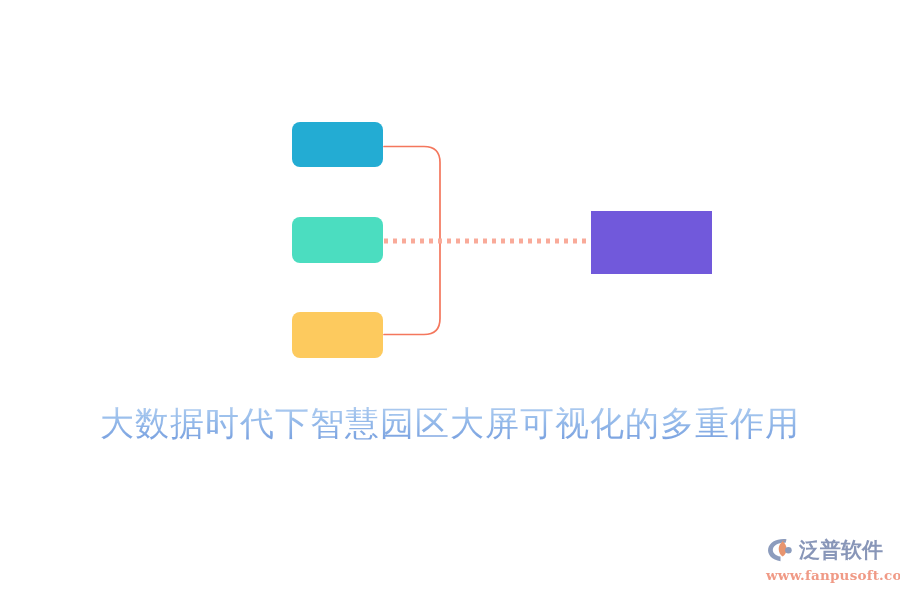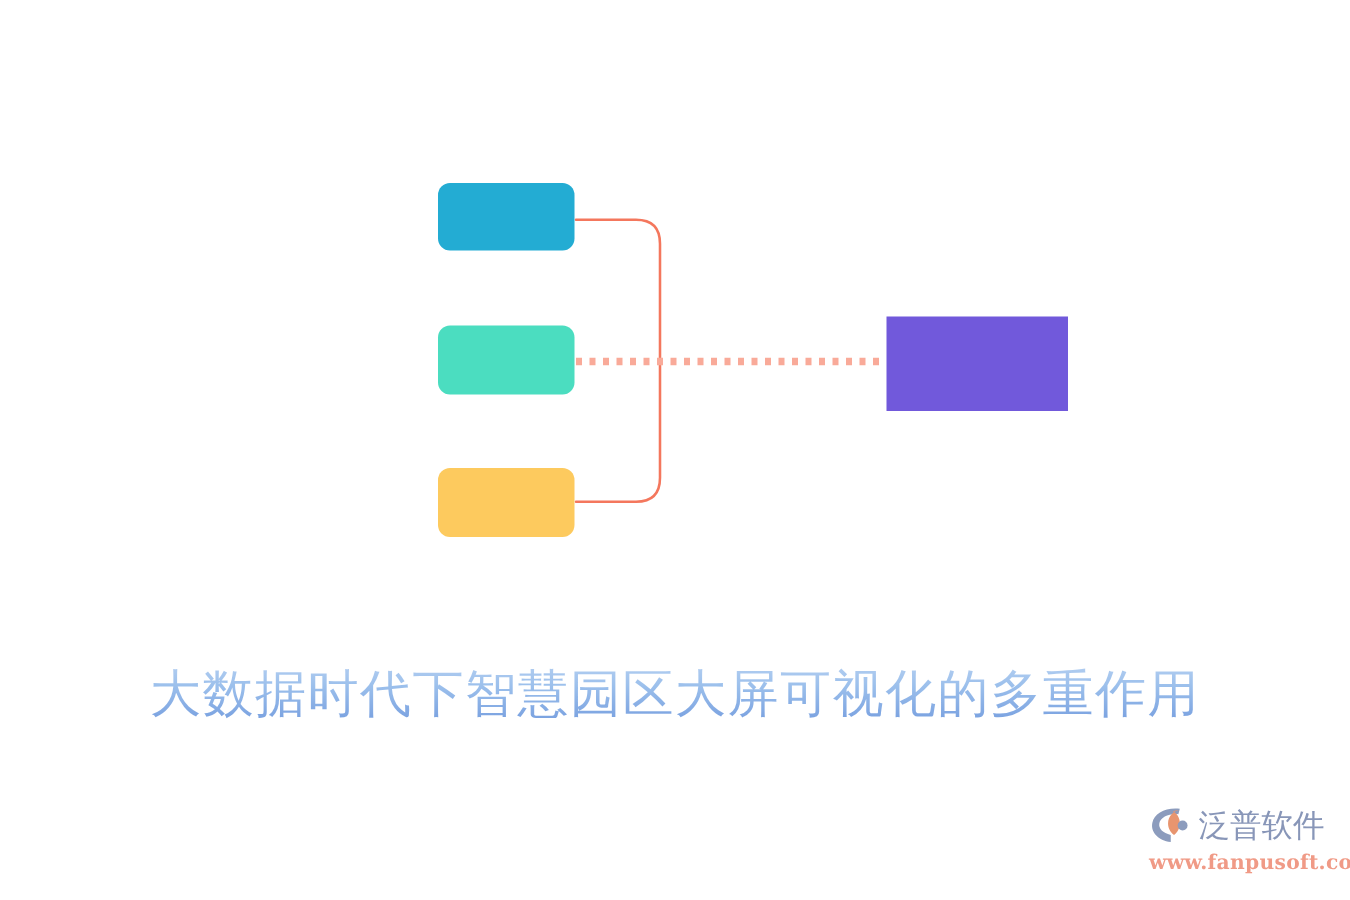--- a/index.html
+++ b/index.html
@@ -85,21 +85,20 @@
     font-size: 34px;
     line-height: 50px;
     letter-spacing: 1px;
     font-weight: 400;
     color: #8FB6E8;
     background: linear-gradient(to bottom, #BBD3F2 0%, #9CC0EC 38%, #6E97DC 100%);
     -webkit-background-clip: text;
     background-clip: text;
     -webkit-text-fill-color: transparent;
     white-space: nowrap;
-    margin-top: 40px;
   }
 
   
   #logo-block {
     position: absolute;
     left: 766px;
     top: 534px;
     width: 126px;
     height: 56px;
   }
@@ -110,21 +109,21 @@
   }
   #logo-mark {
     width: 30px;
     height: 26px;
     margin-right: 3px;
     flex: 0 0 auto;
   }
   #logo-wordmark {
     font-family: "DejaVu Sans", "Liberation Sans", sans-serif;
     font-size: 21px;
-    font-weight: 400;
+    font-weight: 700;
     color: #8896B8;
     letter-spacing: 0px;
     line-height: 26px;
     white-space: nowrap;
   }
   #logo-url {
     font-family: "DejaVu Serif", "Liberation Serif", serif;
     font-size: 13.5px;
     font-weight: 700;
     color: #F09A86;

